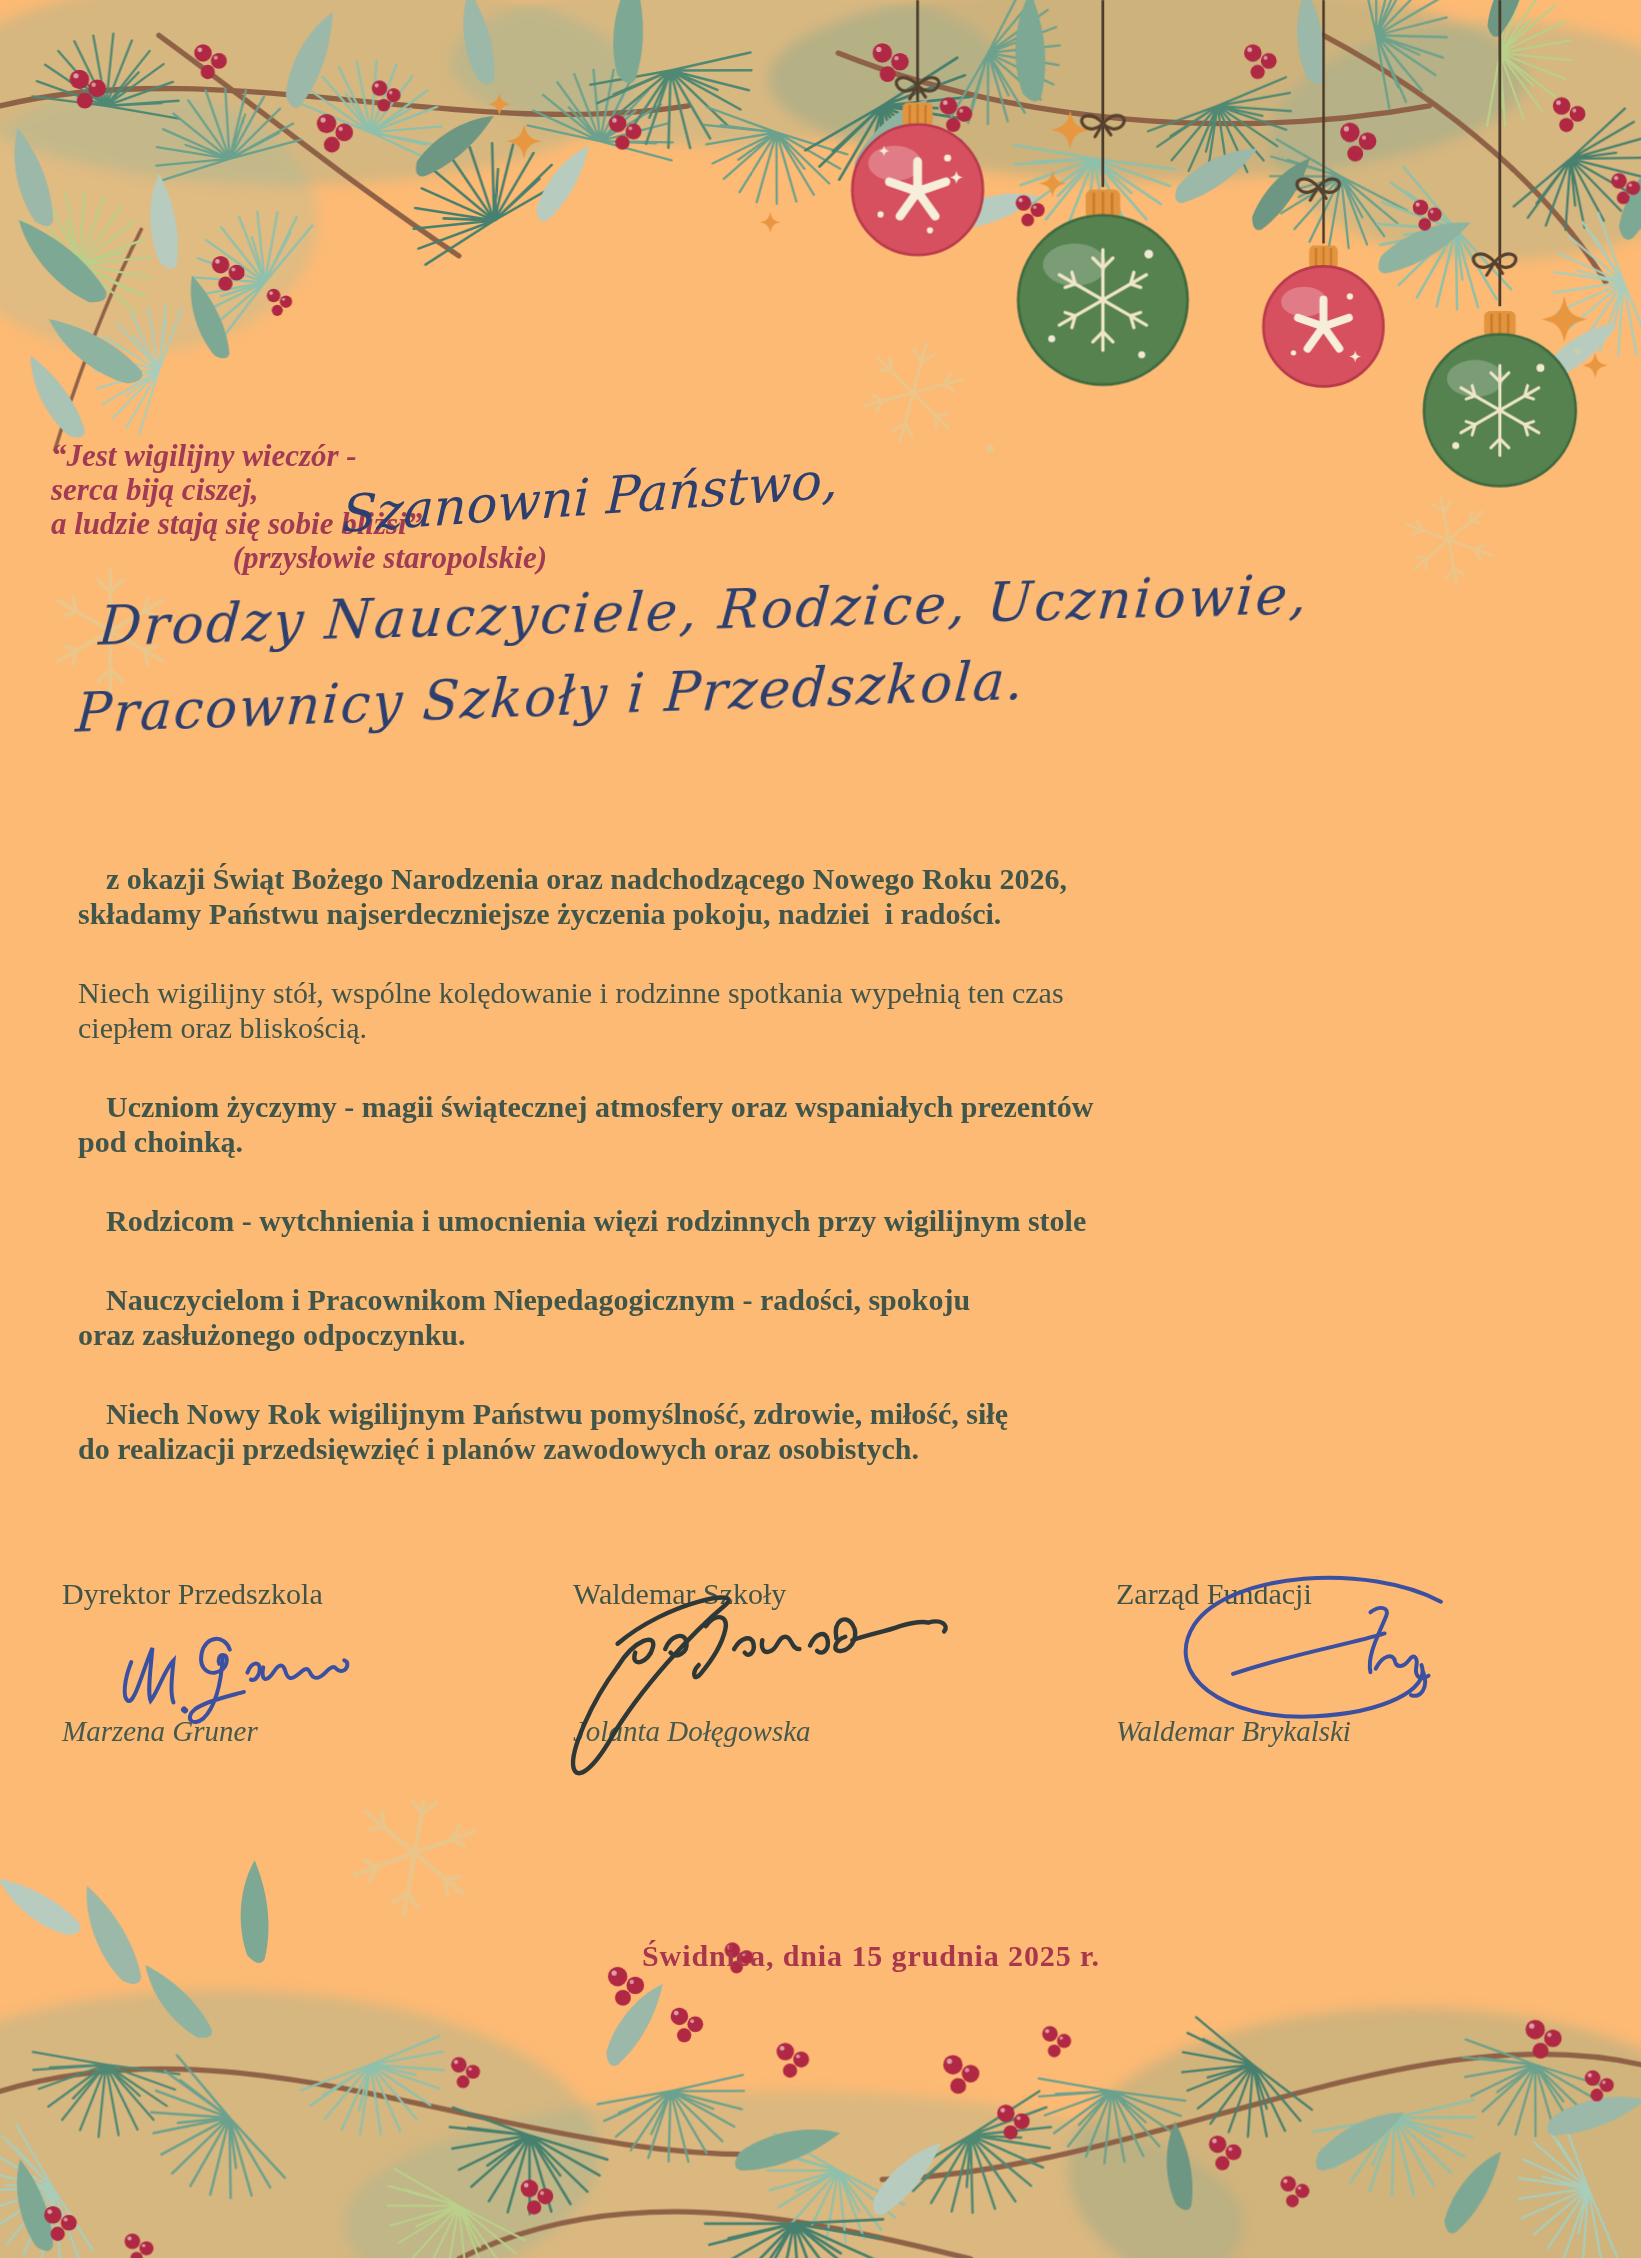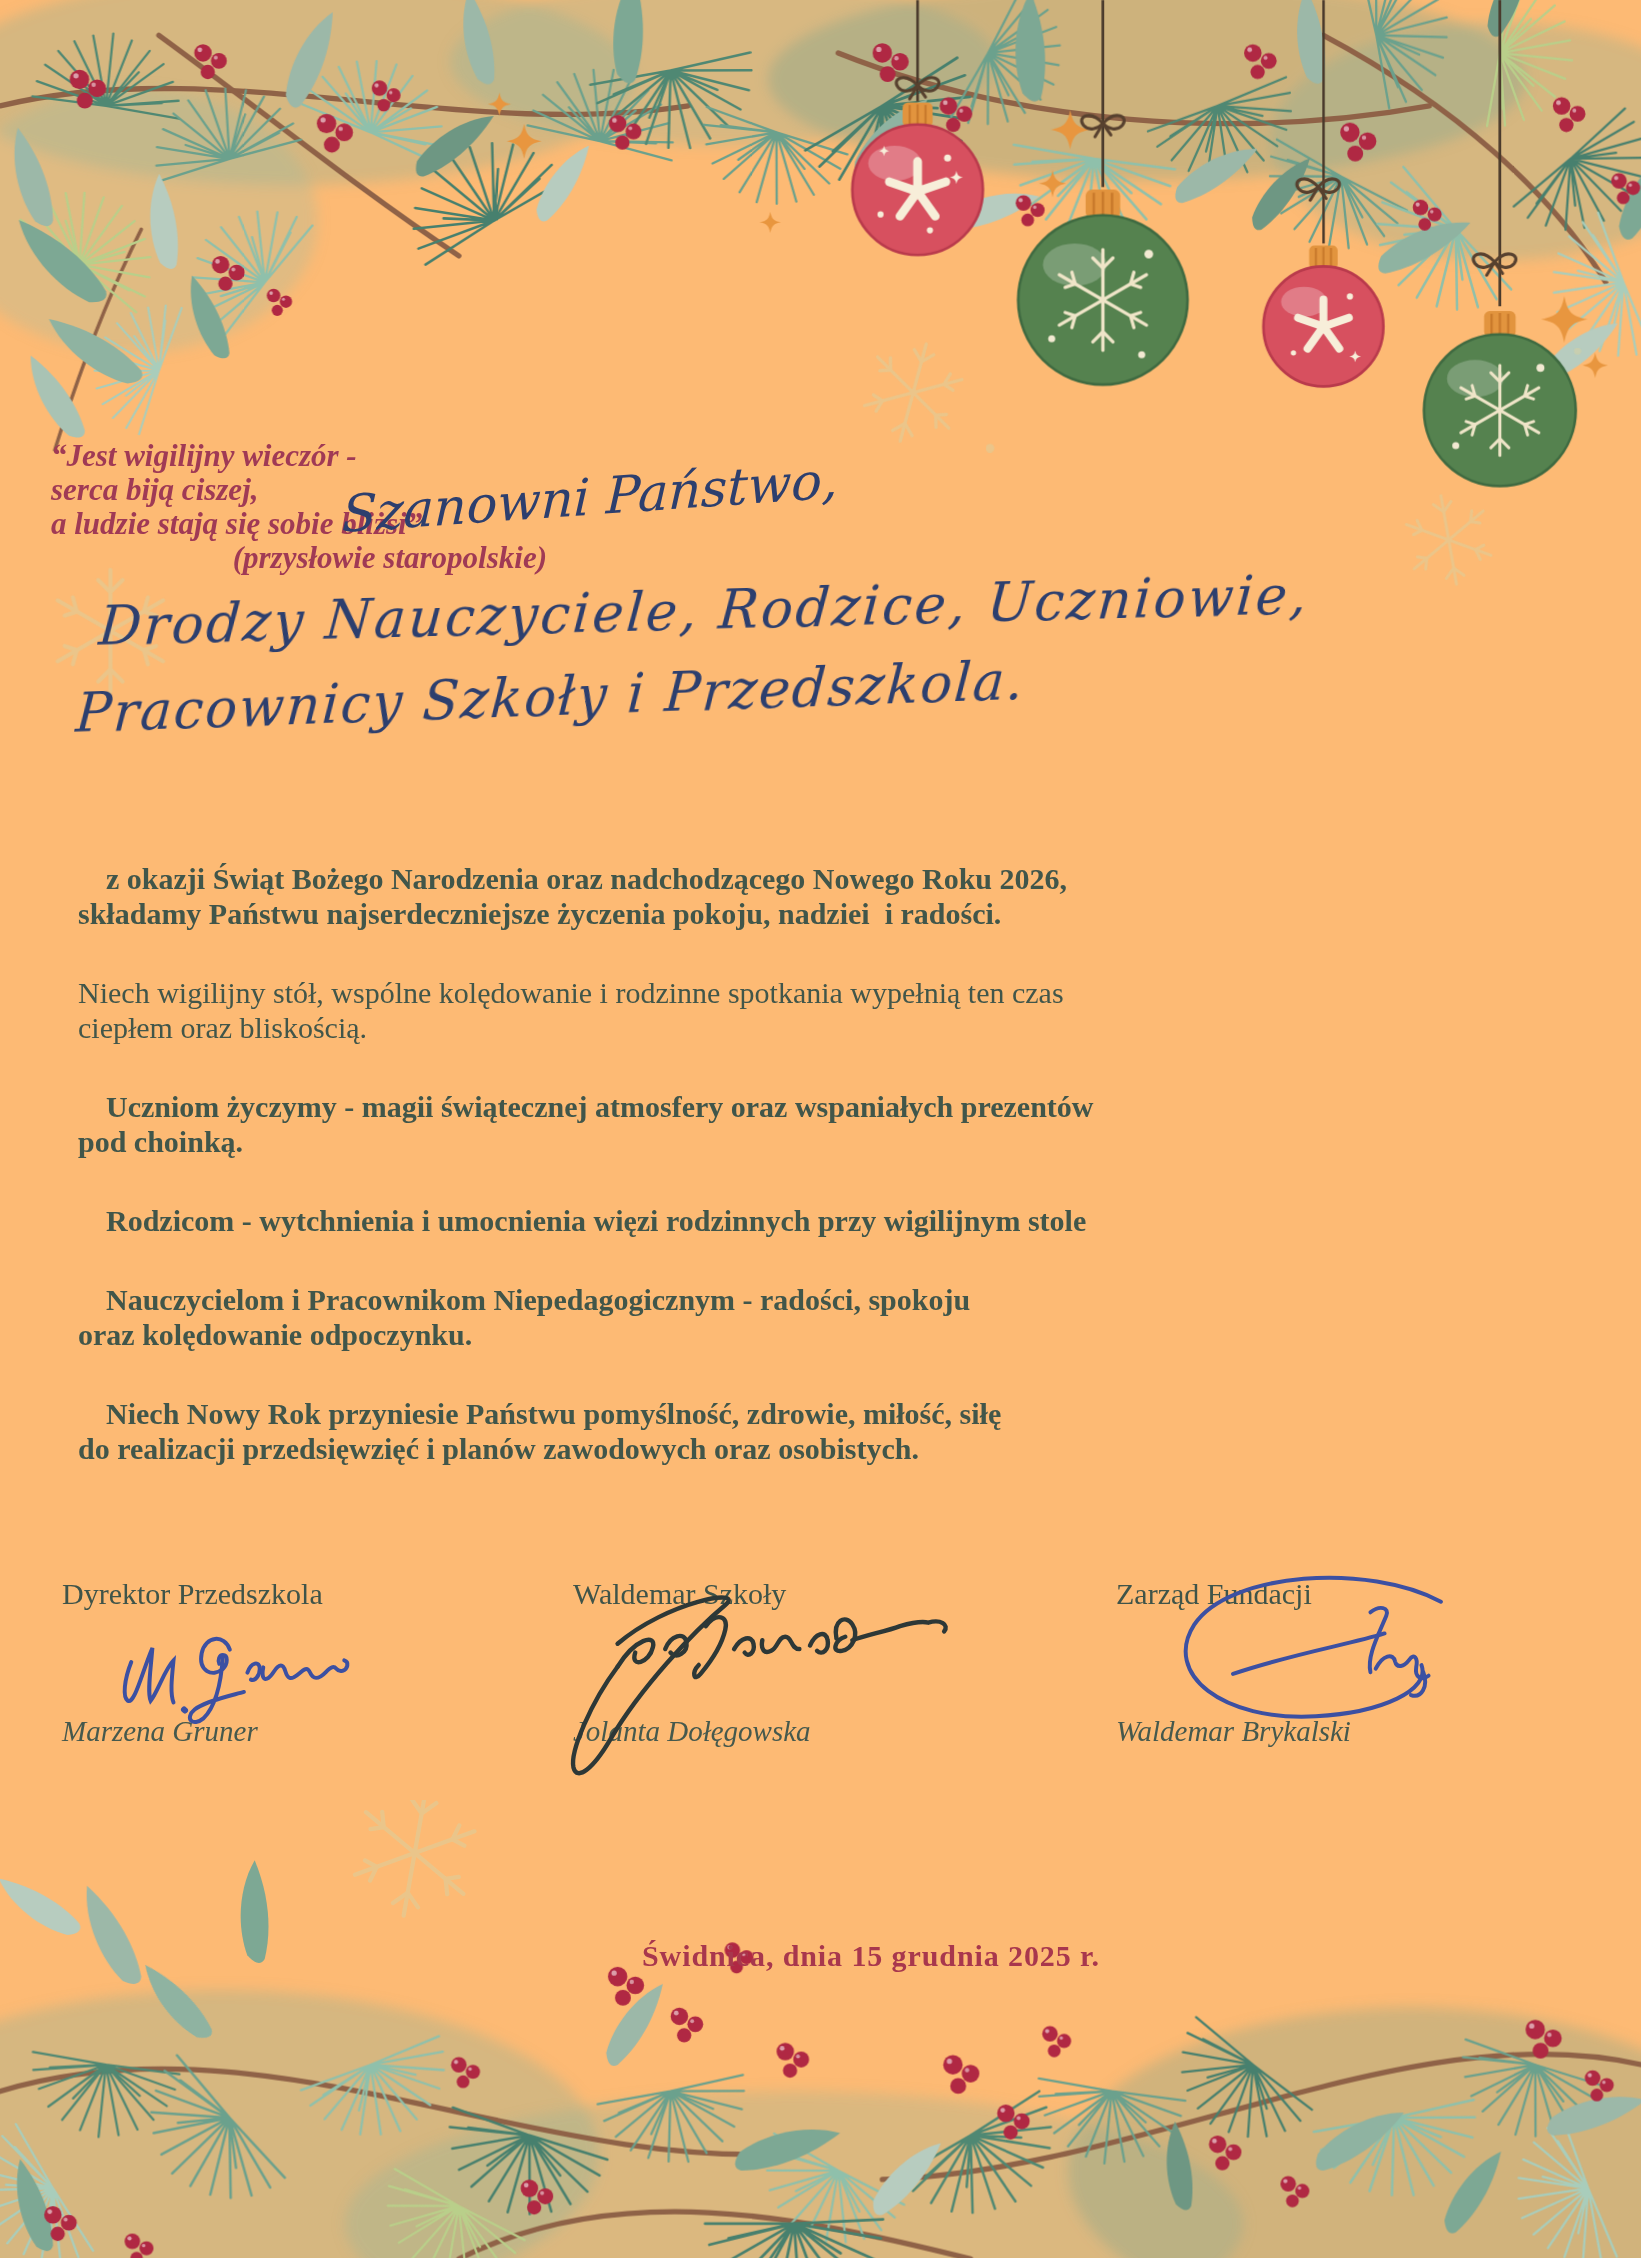--- a/index.html
+++ b/index.html
@@ -255,22 +255,22 @@
 
   <div class="body-text">
     <p class="indent">z okazji Świąt Bożego Narodzenia oraz nadchodzącego Nowego Roku 2026,
 składamy Państwu najserdeczniejsze życzenia pokoju, nadziei  i radości.</p>
     <p>Niech wigilijny stół, wspólne kolędowanie i rodzinne spotkania wypełnią ten czas
 ciepłem oraz bliskością.</p>
     <p class="indent">Uczniom życzymy - magii świątecznej atmosfery oraz wspaniałych prezentów
 pod choinką.</p>
     <p class="indent">Rodzicom - wytchnienia i umocnienia więzi rodzinnych przy wigilijnym stole</p>
     <p class="indent">Nauczycielom i Pracownikom Niepedagogicznym - radości, spokoju
-oraz kolędowanie odpoczynku.</p>
-    <p class="indent">Niech Nowy Rok przyniesie Państwu pomyślność, zdrowie, miłość, siłę
+oraz zasłużonego odpoczynku.</p>
+    <p class="indent">Niech Nowy Rok wigilijnym Państwu pomyślność, zdrowie, miłość, siłę
 do realizacji przedsięwzięć i planów zawodowych oraz osobistych.</p>
   </div>
 
   <div class="sig-col" id="sig-col-1">
     <div class="sig-title">Dyrektor Przedszkola</div>
     <svg class="sig-ink" width="238" height="132" viewBox="0 0 270 150">
       <g fill="none" stroke="#3c50a2" stroke-width="4.5" stroke-linecap="round">
         <path d="M16 58 C 8 78 6 98 12 102 C 20 106 28 70 40 42 C 38 68 34 92 38 102 C 46 92 54 66 64 56 C 62 76 60 94 64 104"></path>
         <path d="M76 112 l 1 1" stroke-width="7"></path>
         <path d="M128 44 C 122 26 100 28 96 48 C 92 68 108 76 120 66 C 126 60 126 50 120 50 C 116 50 114 56 116 60"></path>

